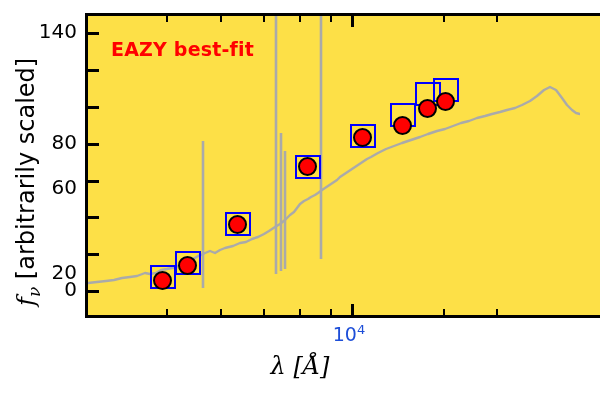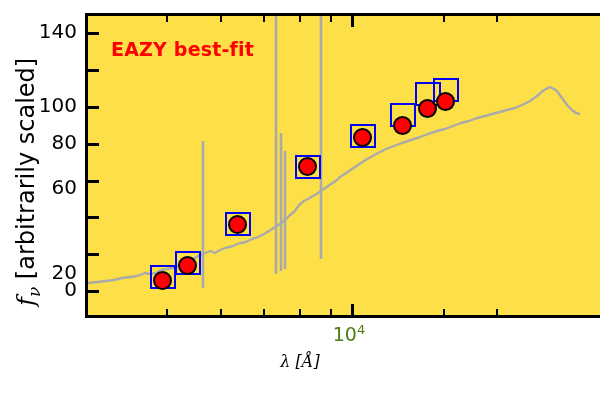--- a/index.html
+++ b/index.html
@@ -15,25 +15,25 @@
   .tick{position:absolute;background:#000;}
   .tick.x{width:2px;}
   .tick.y{height:2px;}
   .tick.xmaj{height:11px;width:3px;}
   .tick.xmin{height:6px;width:2px;}
   .tick.ymaj{width:11px;height:3px;}
 
   .ylab{position:absolute;right:0;transform:translateY(-50%);
         font-size:20px;color:#000;text-align:right;white-space:nowrap;
         font-family:"DejaVu Sans","Liberation Sans",sans-serif;}
-  .xlab{position:absolute;transform:translateX(-50%);font-size:19px;color:#4d7c0f;
+  .xlab{position:absolute;transform:translateX(-50%);font-size:19px;color:#1d4ed8;
         white-space:nowrap;}
 
   #xtitle{position:absolute;left:0;right:0;top:352px;text-align:center;
-          font-size:16px;font-style:italic;color:#000;
+          font-size:24px;font-style:italic;color:#000;
           font-family:"DejaVu Serif","Liberation Serif",serif;}
   #ytitle{position:absolute;left:-122px;top:166px;width:300px;text-align:center;
           transform:rotate(-90deg);font-size:24px;color:#000;
           font-family:"DejaVu Serif","Liberation Serif",serif;white-space:nowrap;}
 
   #annot{position:absolute;left:23px;top:22px;color:#ff0000;font-weight:bold;
          font-size:19px;letter-spacing:.2px;white-space:nowrap;}
 
   .sq{position:absolute;border:2.5px solid #0000ff;box-sizing:border-box;
       width:26px;height:24px;background:transparent;}
@@ -129,21 +129,20 @@
     <div class="tick x xmin" style="left:242px;top:0;"></div>
     <div class="tick x xmaj" style="left:263px;top:0;"></div>
     <div class="tick x xmin" style="left:355px;top:0;"></div>
     <div class="tick x xmin" style="left:408px;top:0;"></div>
   </div>
 
   <div class="ylab" style="left:35px;width:42px;top:289px;">0</div>
   <div class="ylab" style="left:35px;width:42px;top:252px;margin-top:20px;">20</div>
   <div class="ylab" style="left:35px;width:42px;top:179px;margin-top:8px;">60</div>
   <div class="ylab" style="left:35px;width:42px;top:142px;">80</div>
-  <div class="ylab" style="left:28px;width:49px;top:105px;">100</div>
   <div class="ylab" style="left:28px;width:49px;top:31px;">140</div>
 
   <div class="xlab" style="left:349px;top:322px;">
     <span>10</span><sup style="font-size:13px;">4</sup>
   </div>
 
   <div id="xtitle">λ [Å]</div>
 
   <div id="ytitle">
     <span style="font-style:italic;">f</span><sub style="font-size:17px;font-style:italic;">ν</sub><span style="font-family:'DejaVu Sans','Liberation Sans',sans-serif;"> [arbitrarily scaled]</span>

